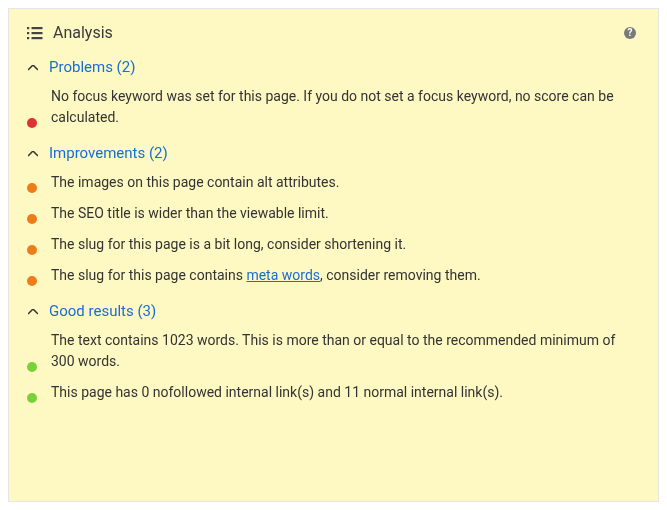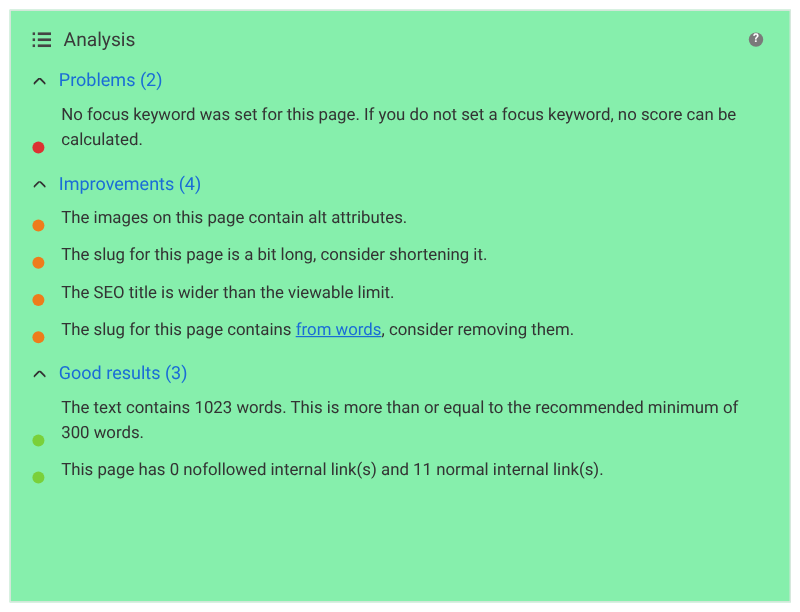--- a/index.html
+++ b/index.html
@@ -6,21 +6,21 @@
   html, body { width: 667px; height: 510px; margin: 0; padding: 0; }
   body {
     font-family: -apple-system, BlinkMacSystemFont, "Segoe UI", Roboto, Helvetica, Arial, sans-serif;
     background: #fff;
     color: #333;
     font-size: 14px;
     padding: 8px;
   }
   .panel {
     border: 1px solid #e5e5e5;
-    background: #86efac;
+    background: #fef9c3;
     padding: 14px 22px 14px 18px;
     width: 651px;
     min-height: 494px;
   }
   .panel-header {
     display: flex;
     align-items: center;
     margin-bottom: 14px;
   }
   .panel-header .title {
@@ -107,37 +107,37 @@
         <div class="item">
           <span class="bullet red"></span>
           <span class="text">No focus keyword was set for this page. If you do not set a focus keyword, no score can be calculated.</span>
         </div>
       </div>
       <div class="section">
         <div class="section-header">
           <span class="chevron"><svg width="10" height="6" viewBox="0 0 10 6">
               <path d="M0 5 L5 0 L10 5" fill="none" stroke="#333" stroke-width="1.5"></path>
             </svg></span>
-          <span class="section-title">Improvements (4)</span>
+          <span class="section-title">Improvements (2)</span>
         </div>
         <div class="item">
           <span class="bullet orange"></span>
           <span class="text">The images on this page contain alt attributes.</span>
         </div>
         <div class="item">
           <span class="bullet orange"></span>
+          <span class="text">The SEO title is wider than the viewable limit.</span>
+        </div>
+        <div class="item">
+          <span class="bullet orange"></span>
           <span class="text">The slug for this page is a bit long, consider shortening it.</span>
         </div>
         <div class="item">
           <span class="bullet orange"></span>
-          <span class="text">The SEO title is wider than the viewable limit.</span>
-        </div>
-        <div class="item">
-          <span class="bullet orange"></span>
-          <span class="text"><span>The slug for this page contains </span><a href="#">from words</a><span>, consider removing them.</span></span>
+          <span class="text"><span>The slug for this page contains </span><a href="#">meta words</a><span>, consider removing them.</span></span>
         </div>
       </div>
       <div class="section">
         <div class="section-header">
           <span class="chevron"><svg width="10" height="6" viewBox="0 0 10 6">
               <path d="M0 5 L5 0 L10 5" fill="none" stroke="#333" stroke-width="1.5"></path>
             </svg></span>
           <span class="section-title">Good results (3)</span>
         </div>
         <div class="item">

